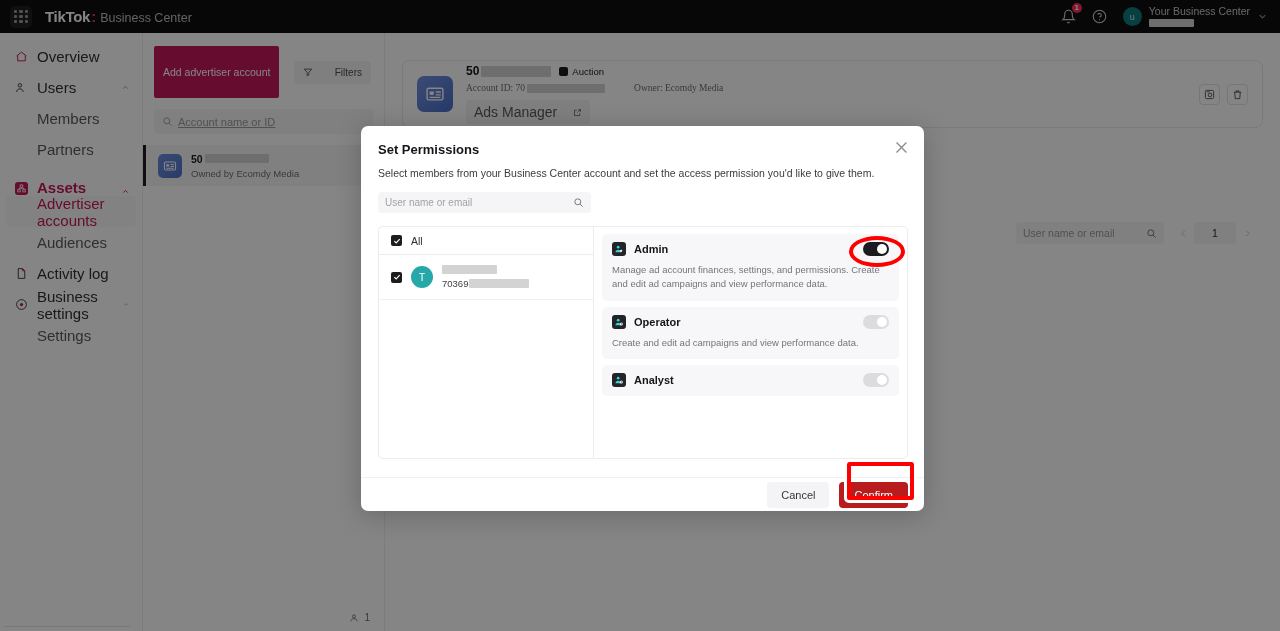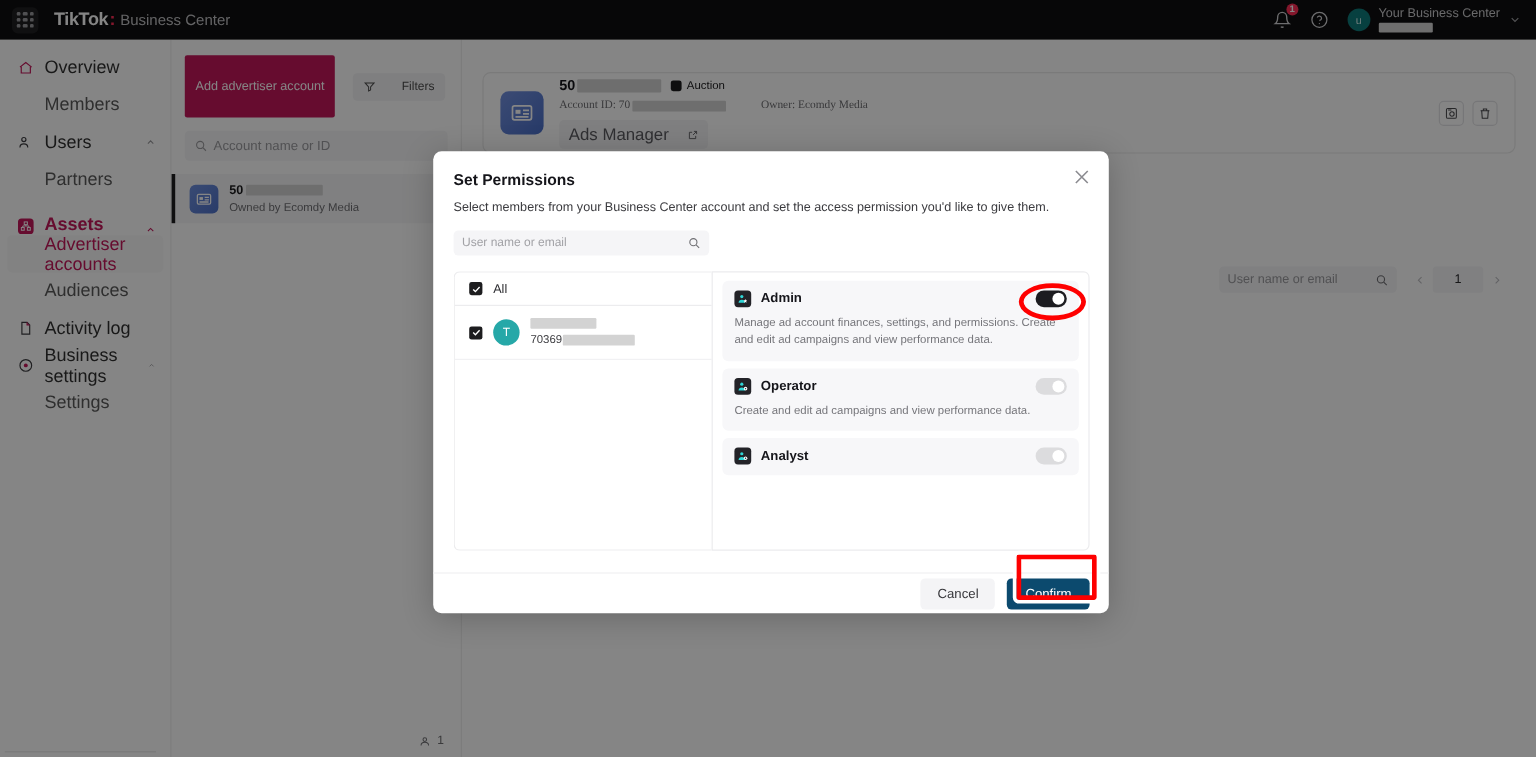--- a/index.html
+++ b/index.html
@@ -73,21 +73,21 @@
   }
   .btn-filters {
     background: #f3f3f5; color: #4d4d4d; font-size: 10px; border: none;
     border-radius: 4px; padding: 6px 9px; cursor: pointer; display: flex; align-items: center; gap: 22px;
     margin-left: auto;
   }
   .lp-search {
     margin: 11px 11px 0 11px; height: 25px; background: #f5f5f7; border-radius: 4px;
     display: flex; align-items: center; padding: 0 8px; gap: 5px;
   }
-  .lp-search span { font-size: 11px; color: #9b9b9f; }
+  .lp-search span { font-size: 11px; color: #9b9b9f; text-decoration: underline; }
   .acct-row {
     margin-top: 11px; height: 41px; background: #f6f6f8; display: flex; align-items: center;
     padding-left: 12px; border-left: 3px solid #1d1d1f; cursor: pointer;
   }
   .acct-thumb {
     width: 24px; height: 24px; border-radius: 5px; background: #5b7fd4; flex: none;
     display: flex; align-items: center; justify-content: center; margin-right: 9px;
     background: linear-gradient(135deg,#6e8fdd 0%,#4f72c9 100%);
   }
   .acct-meta { display: flex; flex-direction: column; gap: 3px; }
@@ -187,21 +187,21 @@
   .role-name { font-size: 11px; color: #15151a; font-weight: bold; }
   .role-desc { margin-top: 7px; font-size: 9.5px; color: #75757a; line-height: 1.5; }
   .toggle { margin-left: auto; width: 26px; height: 14px; border-radius: 7px; position: relative; cursor: pointer; }
   .toggle.on { background: #1c1c20; }
   .toggle.off { background: #dcdcde; }
   .toggle .knob { position: absolute; top: 2px; width: 10px; height: 10px; border-radius: 50%; background: #fff; }
   .toggle.on .knob { right: 2px; }
   .toggle.off .knob { right: 2px; }
   .modal-footer { position: absolute; left: 0; right: 0; bottom: 0; height: 34px; border-top: 1px solid #f0f0f2; display: flex; align-items: center; justify-content: flex-end; gap: 10px; padding-right: 16px; }
   .btn-cancel { background: #f4f4f6; border: none; border-radius: 4px; font-size: 11px; color: #37373b; padding: 7px 14px; cursor: pointer; }
-  .btn-confirm { background: #0c4a6e; border: none; border-radius: 4px; font-size: 11px; color: #fff; padding: 7px 15px; cursor: pointer; }
+  .btn-confirm { background: #b91c1c; border: none; border-radius: 4px; font-size: 11px; color: #fff; padding: 7px 15px; cursor: pointer; }
 
   
   .anno-ellipse {
     position: absolute; z-index: 40; border: 4px solid #fe0000; border-radius: 50%;
     pointer-events: none;
   }
   .anno-rect {
     position: absolute; z-index: 40; border: 4px solid #fe0000; border-radius: 2px;
     outline: 3px solid #ffffff; pointer-events: none;
   }
@@ -260,35 +260,35 @@
     <div class="nav-item" style="margin-top:8px;">
       <span class="nv-ico">
         <svg width="13" height="13" viewBox="0 0 24 24" fill="none" stroke="#c3175a" stroke-width="1.8">
             <path d="M3 11l9-7 9 7"></path>
             <path d="M5 10v10h14V10"></path>
           </svg>
       </span>
       <span>Overview</span>
     </div>
 
-    <div class="nav-item sub">
-      <span>Members</span>
-    </div>
-
     <div class="nav-item">
       <span class="nv-ico">
         <svg width="13" height="13" viewBox="0 0 24 24" fill="none" stroke="#3d3d41" stroke-width="1.8">
             <circle cx="9" cy="8" r="3.2"></circle>
             <path d="M3 20c0-3.3 2.7-5.5 6-5.5s6 2.2 6 5.5"></path>
           </svg>
       </span>
       <span>Users</span>
       <svg class="nav-caret" viewBox="0 0 24 24" fill="none" stroke="#9a9a9e" stroke-width="2.4">
           <path d="M18 15l-6-6-6 6"></path>
         </svg>
+    </div>
+
+    <div class="nav-item sub">
+      <span>Members</span>
     </div>
     <div class="nav-item sub">
       <span>Partners</span>
     </div>
 
     <div class="nav-item active-parent">
       <span class="nv-ico">
         <span style="width:13px;height:13px;background:#c3175a;border-radius:3px;display:flex;align-items:center;justify-content:center;">
           <svg width="9" height="9" viewBox="0 0 24 24" fill="none" stroke="#fff" stroke-width="2.2">
               <rect x="8.5" y="2.5" width="7" height="6"></rect>

